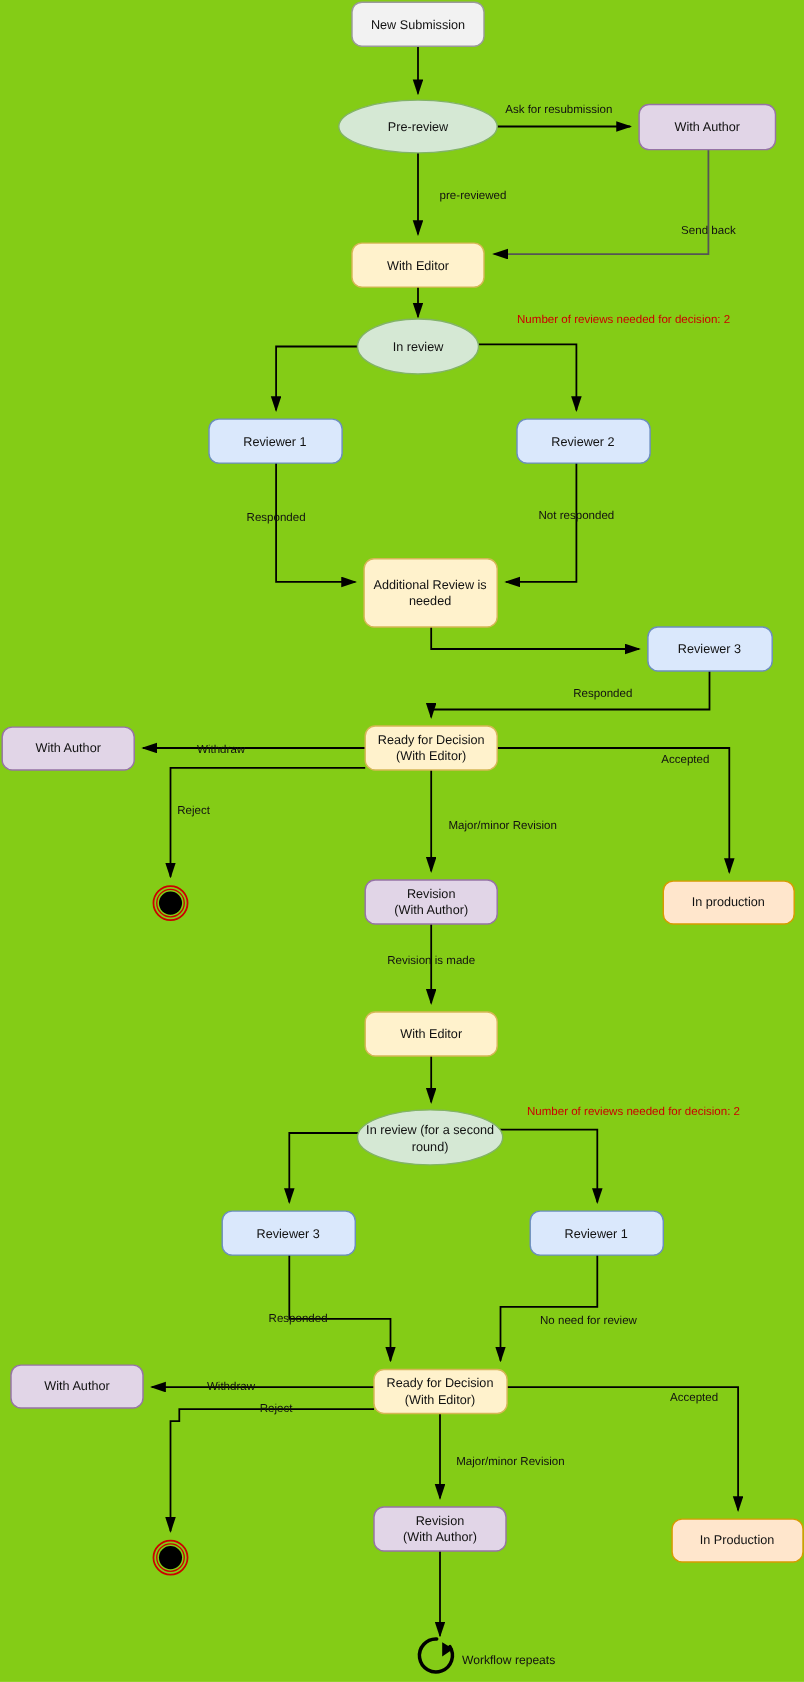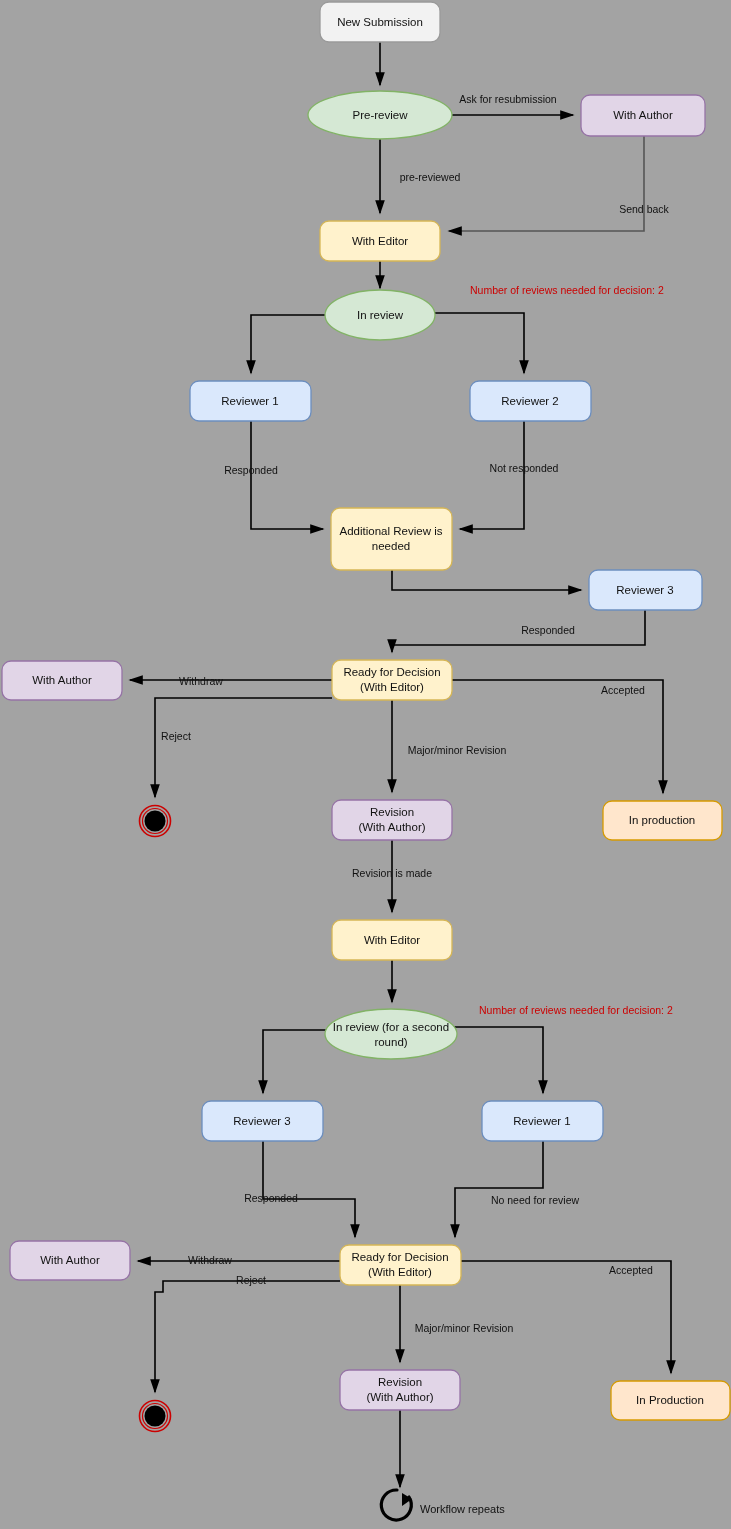--- a/index.html
+++ b/index.html
@@ -7,21 +7,21 @@
     padding: 0;
     background: #ffffff;
   }
   body {
     font-family: "Liberation Sans", sans-serif;
   }
   #diagram-root {
     position: relative;
     width: 731px;
     height: 1529px;
-    background: #a3a3a3;
+    background: #84cc16;
     overflow: hidden;
   }
   svg.flow {
     position: absolute;
     left: 0;
     top: 0;
     width: 731px;
     height: 1529px;
   }
   .edge {

